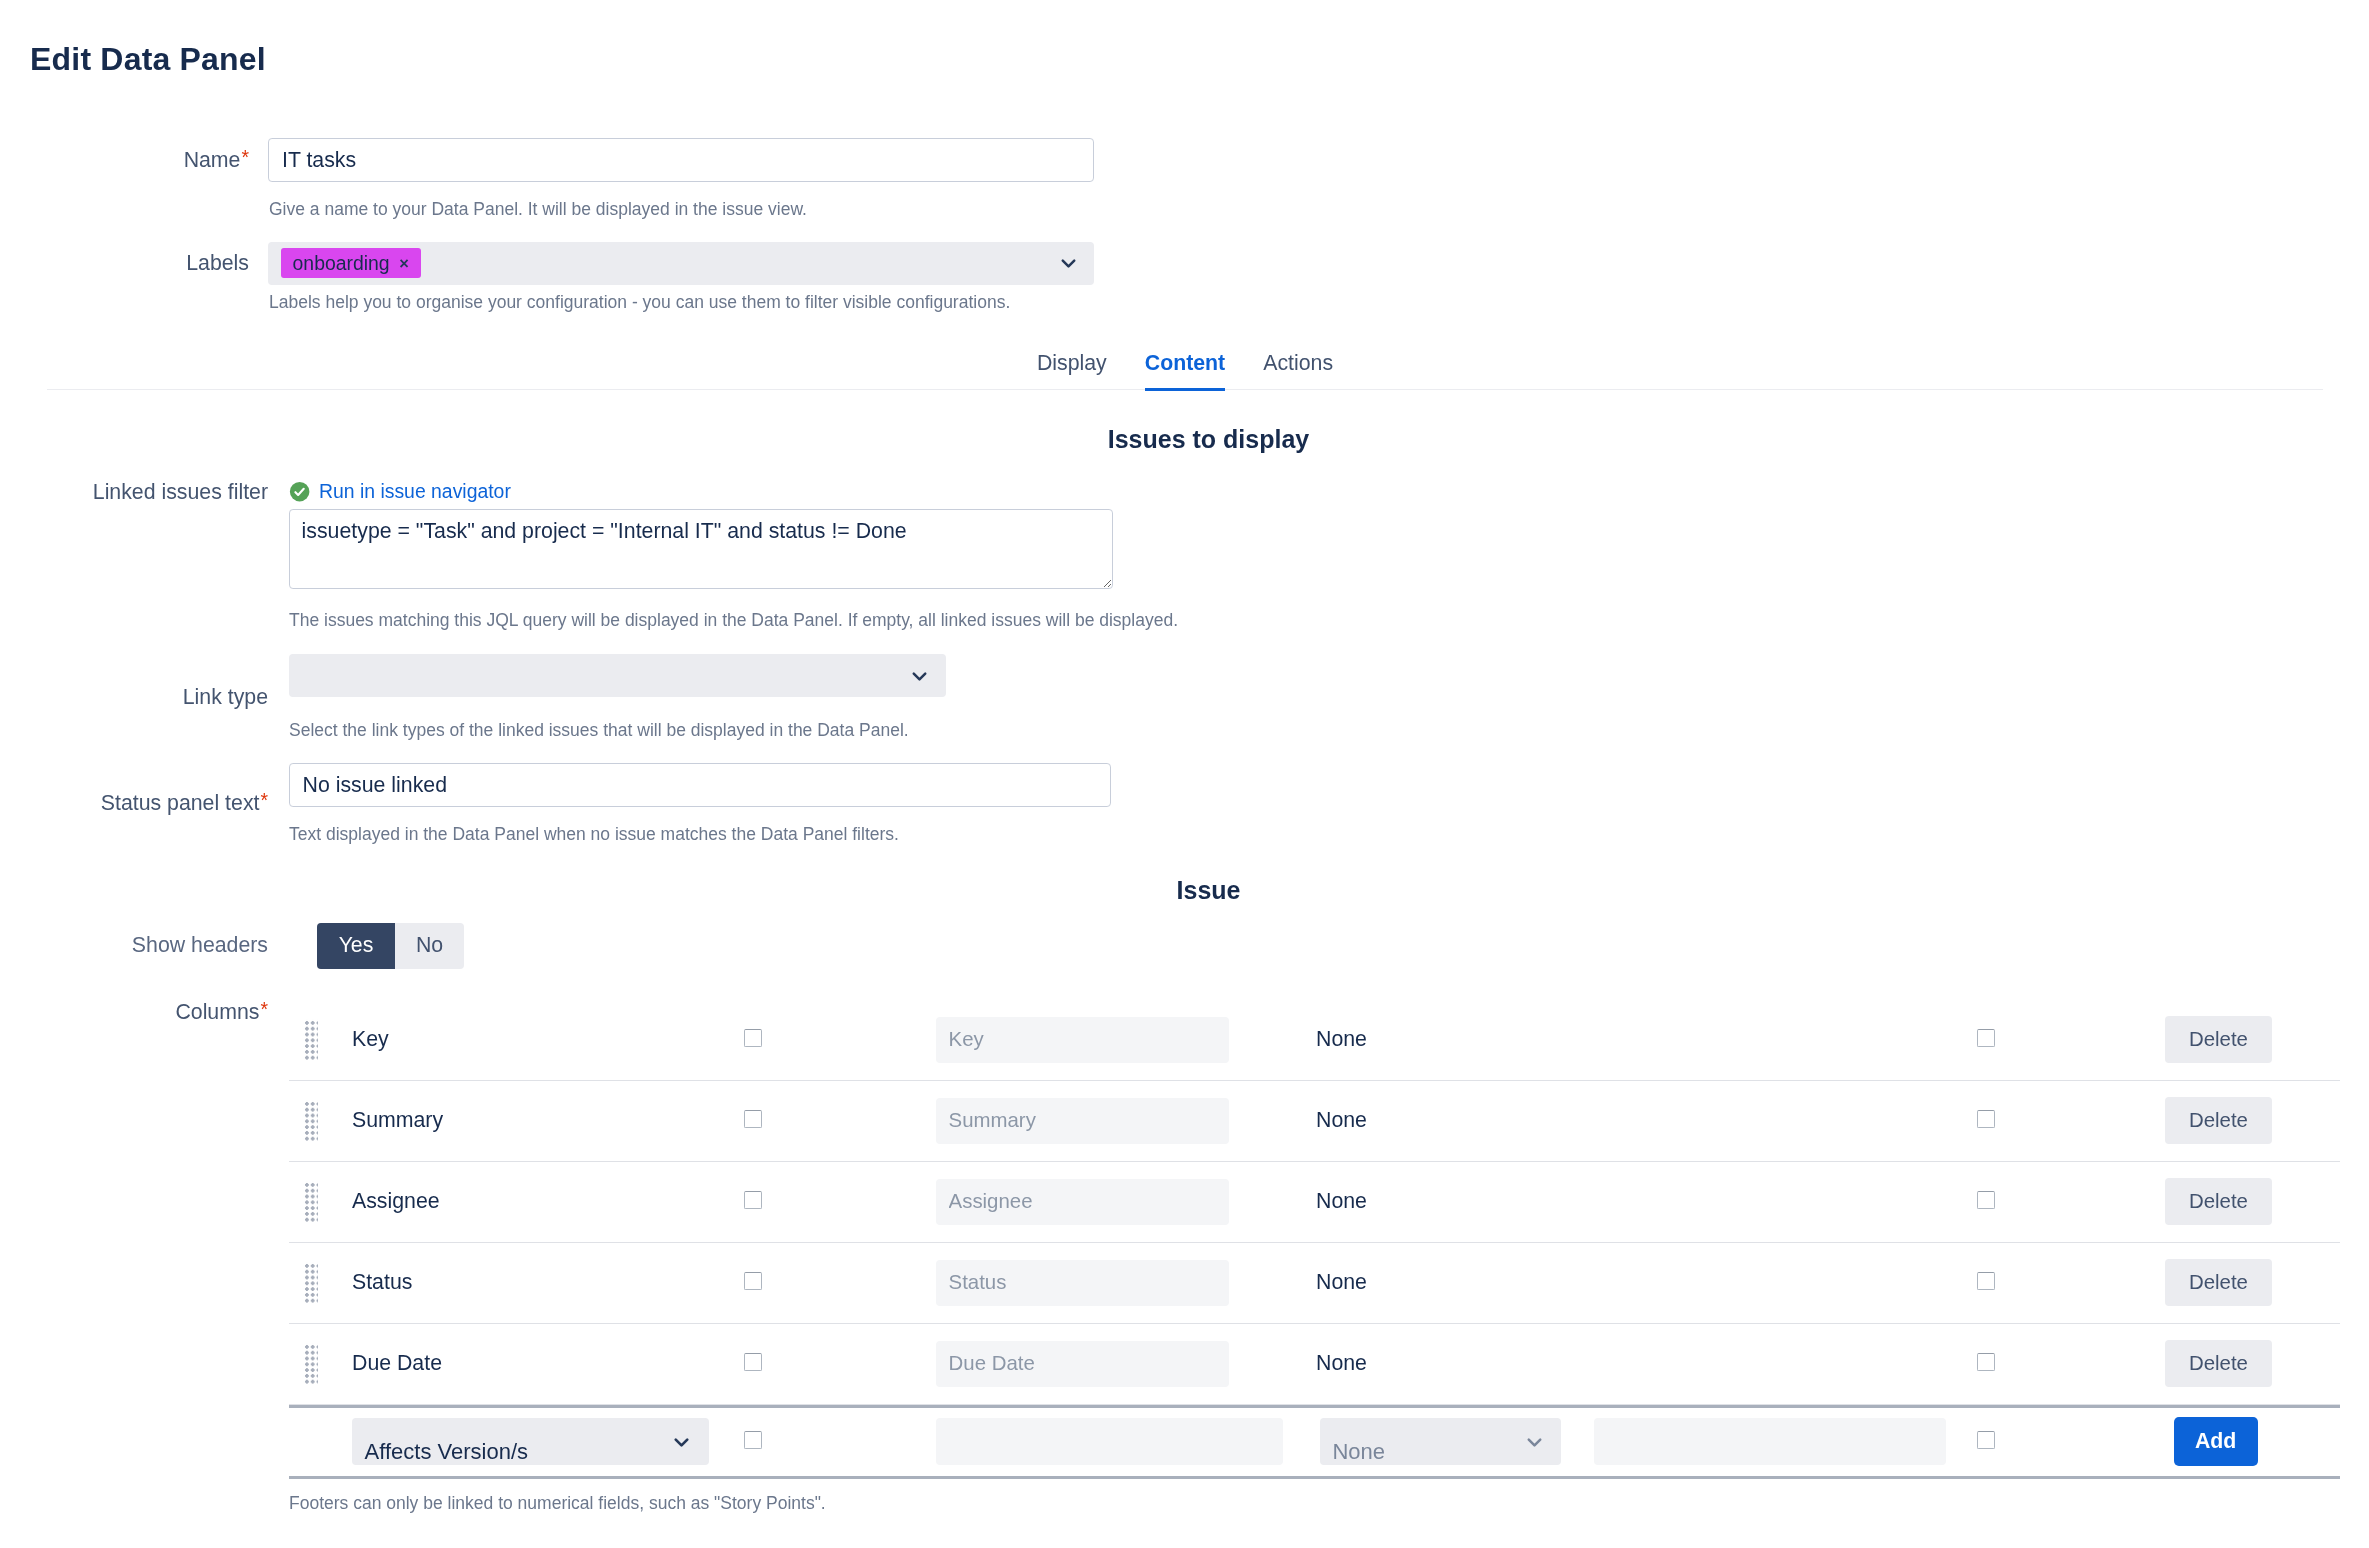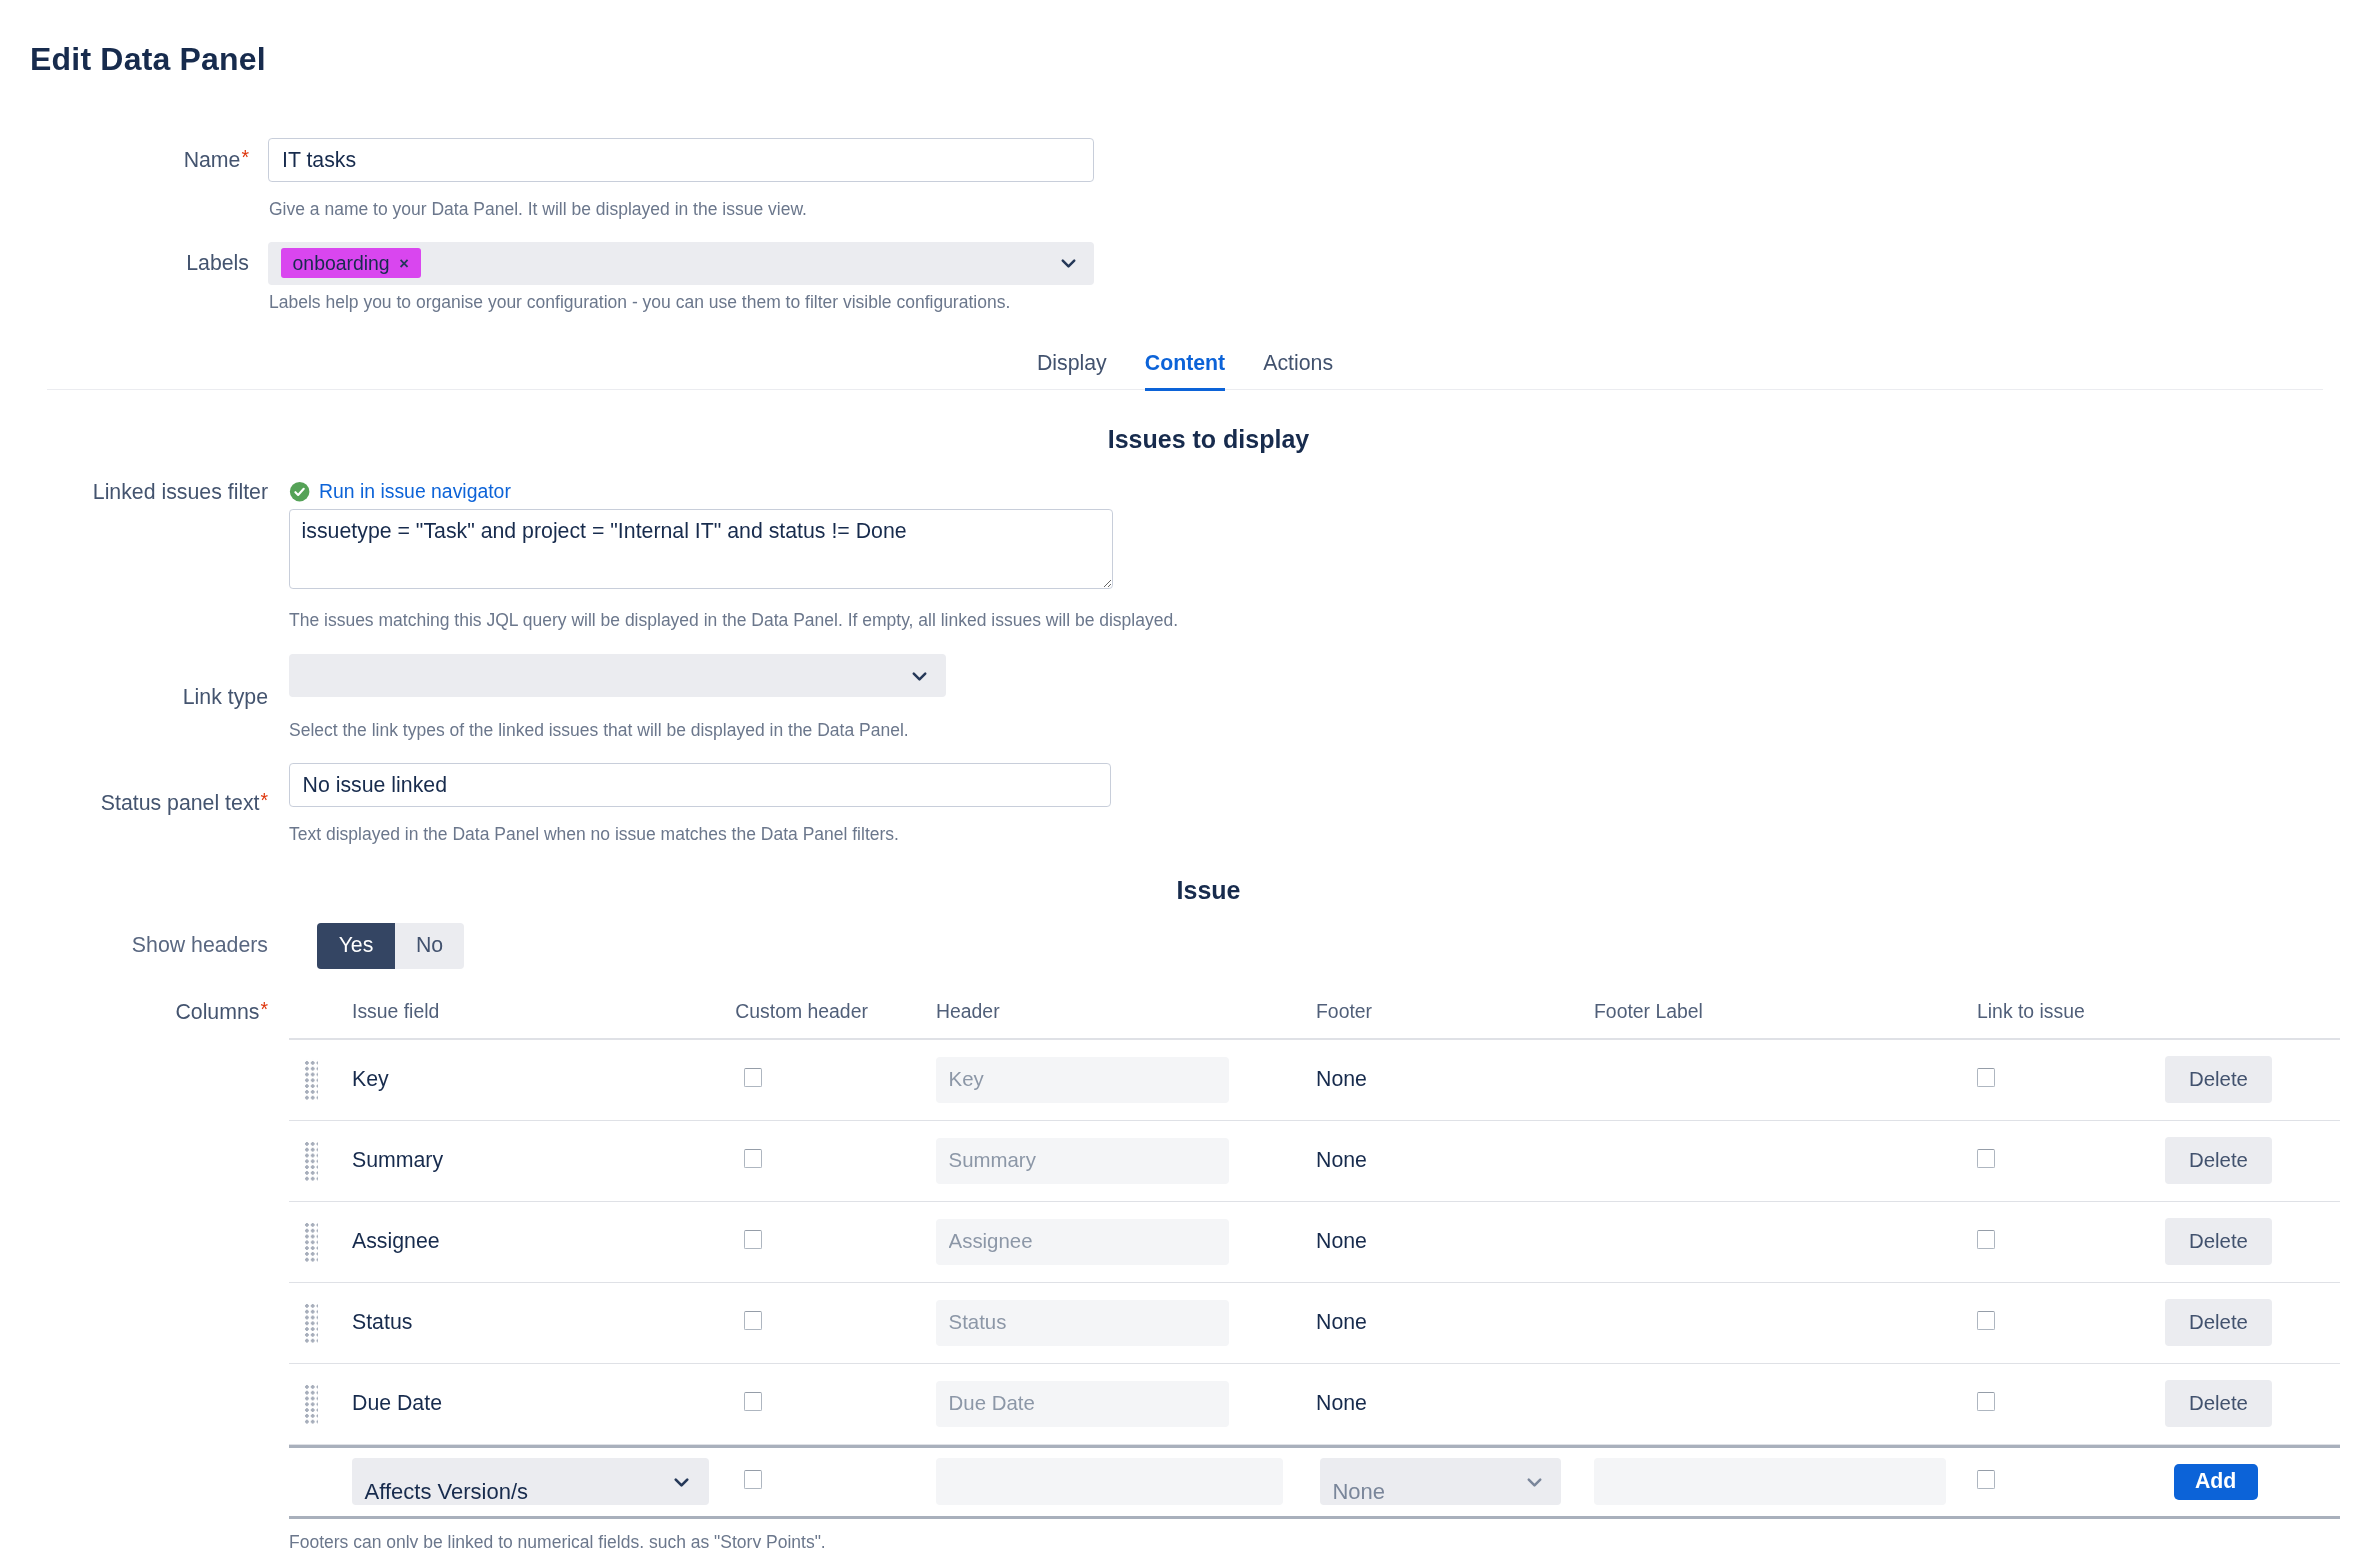--- a/index.html
+++ b/index.html
@@ -97,21 +97,21 @@
     width:107px; height:47px; background:#EBECF0; border:none; border-radius:3.9px;
     font-family:inherit; font-size:20.4px; color:#42526E; cursor:pointer;
   }
   .add-row { height:74px; border-top:3.9px solid #A9B0BC; border-bottom:3.9px solid #A9B0BC; }
   .field-select { width:357px; height:47px; font-weight:500; }
   .field-select .chev { right:16.5px; }
   .add-hdr-input { width:347px; height:47px; }
   .none-select { width:241px; height:47px; margin-left:3.9px; color:#7A869A; }
   .flabel-input { width:352px; height:47px; }
   .btn-add {
-    width:84px; height:36px; margin-left:8.7px; background:#0C63D8; border:none; border-radius:4.9px;
+    width:84px; height:49px; margin-left:8.7px; background:#0C63D8; border:none; border-radius:4.9px;
     font-family:inherit; font-size:21.3px; font-weight:700; color:#fff; cursor:pointer;
   }
   .footnote { font-size:17.5px; color:#6B778C; margin-top:13.6px; }
 </style>
 </head>
 <body>
 
 <h1 class="page-title">Edit Data Panel</h1>
 
 <div class="form-row row-name">
@@ -195,30 +195,20 @@
   <div class="seg">
     <div class="opt yes">Yes</div>
     <div class="opt no">No</div>
   </div>
 </div>
 
 <div class="crow row-columns">
   <div class="clabel"><span>Columns</span><span class="req">*</span></div>
   <div class="cfield cols-table">
 
-    <div class="tgrid thead">
-      <div></div>
-      <div class="th">Issue field</div>
-      <div class="th" style="margin-left:-8.7px;">Custom header</div>
-      <div class="th">Header</div>
-      <div class="th">Footer</div>
-      <div class="th">Footer Label</div>
-      <div class="th">Link to issue</div>
-      <div></div>
-    </div>
 
     <div class="tgrid trow">
       <div class="drag"></div>
       <div class="fieldname">Key</div>
       <div><input type="checkbox" style=""></div>
       <div><input class="hdr-input" type="text" placeholder="Key" style=""></div>
       <div class="none-txt">None</div>
       <div></div>
       <div><input type="checkbox" style=""></div>
       <div><button class="btn-delete">Delete</button></div>

